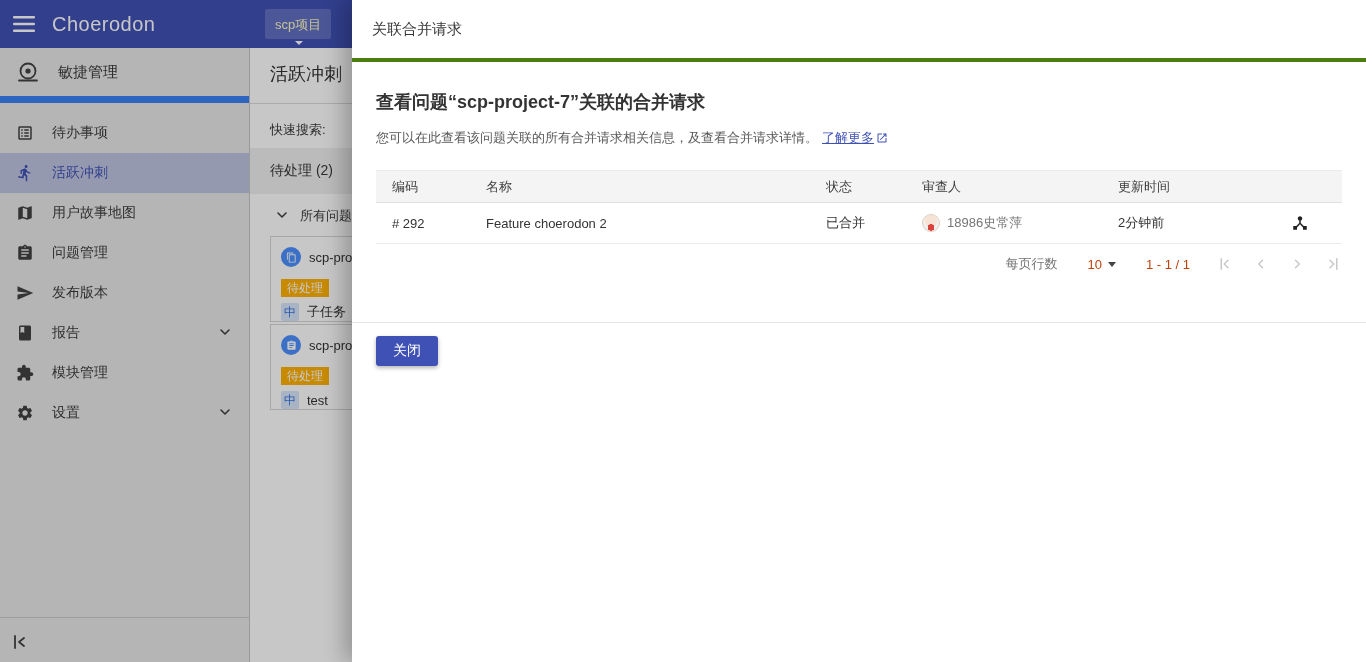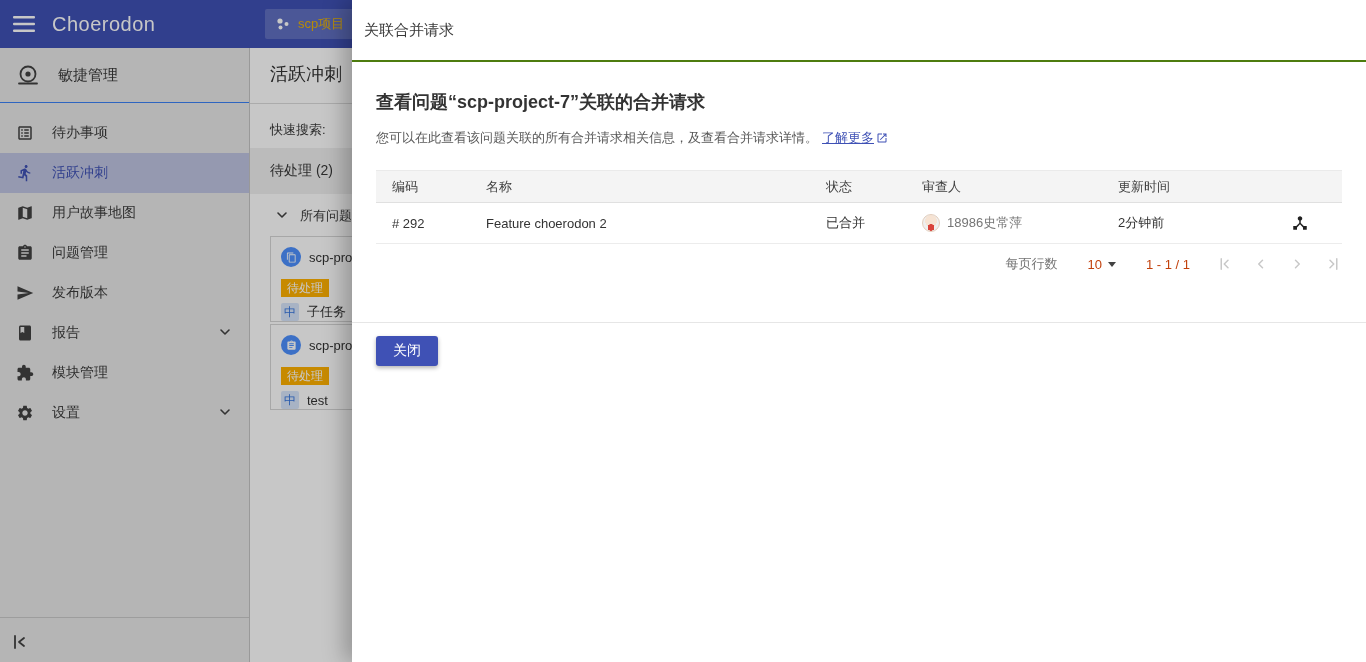--- a/index.html
+++ b/index.html
@@ -3,26 +3,26 @@
 <meta charset="utf-8">
 <style>
   * { margin:0; padding:0; box-sizing:border-box; }
   html,body { width:1366px; height:662px; overflow:hidden; }
   body { font-family:"Liberation Sans","DejaVu Sans",sans-serif; background:#fff; position:relative; }
 
   
   .topbar { position:absolute; left:0; top:0; width:1366px; height:48px; background:#3F51B5; z-index:1; display:flex; align-items:center; }
   .hamburger { width:48px; height:48px; display:flex; align-items:center; justify-content:center; cursor:pointer; }
   .brand { color:#fff; font-size:20px; font-weight:500; letter-spacing:0.5px; margin-left:4px; }
-  .proj-btn { position:absolute; left:265px; top:9px; height:30px; display:flex; align-items:center; gap:7px; padding:0 10px; background:rgba(255,255,255,0.18); border-radius:2px; color:#eab308; font-size:13px; cursor:pointer; white-space:nowrap; }
+  .proj-btn { position:absolute; left:265px; top:9px; height:30px; display:flex; align-items:center; gap:7px; padding:0 10px; background:rgba(255,255,255,0.18); border-radius:2px; color:#fef9c3; font-size:13px; cursor:pointer; white-space:nowrap;flex-direction:column; }
   .proj-caret { width:0; height:0; border-left:4px solid transparent; border-right:4px solid transparent; border-top:4px solid #fff; margin-left:2px; }
 
   
   .sidebar { position:absolute; left:0; top:48px; width:250px; height:614px; background:#E8E8E8; border-right:1px solid #C4C4C4; z-index:1; }
-  .side-head { height:55px; display:flex; align-items:center; padding-left:16px; border-bottom:1px solid #3b82f6; }
+  .side-head { height:55px; display:flex; align-items:center; padding-left:16px; border-bottom:7px solid #3b82f6; }
   .side-head .lb { font-size:15px; color:#383838; margin-left:18px; }
   .menu { position:absolute; top:65px; left:0; width:100%; }
   .mi { height:40px; display:flex; align-items:center; padding-left:16px; cursor:pointer; color:#424242; position:relative; }
   .mi .mi-lb { font-size:14px; margin-left:18px; color:#3c3c3c; }
   .mi.sel { background:#BFC5E2; }
   .mi.sel .mi-lb { color:#3F51B5; }
   .mi svg { display:block; }
   .mi-ch { position:absolute; right:18px; top:13px; }
   .side-bottom { position:absolute; left:0; top:569px; width:100%; border-top:1px solid #C9C9C9; }
   .collapse-btn { position:absolute; left:10px; top:14px; width:28px; height:24px; cursor:pointer; }
@@ -41,21 +41,21 @@
   .type-ic { width:20px; height:20px; border-radius:50%; background:#4D90FE; display:flex; align-items:center; justify-content:center; flex:0 0 auto; }
   .card-code { font-size:13px; color:#333; white-space:nowrap; }
   .status-badge { position:absolute; left:10px; top:42px; height:18px; padding:0 6px; background:#FFB100; color:#fff; font-size:12px; line-height:18px; border-radius:0; white-space:nowrap; }
   .card-r3 { position:absolute; left:10px; top:66px; display:flex; align-items:center; gap:8px; }
   .prio-chip { width:18px; height:18px; background:#D8E6FB; color:#3575DE; font-size:12px; display:flex; align-items:center; justify-content:center; border-radius:2px; flex:0 0 auto; }
   .card-sum { font-size:13px; color:#333; white-space:nowrap; }
 
   
   .overlay { position:absolute; inset:0; background:rgba(0,0,0,0.22); z-index:5; }
   .modal { position:absolute; left:352px; top:0; width:1014px; height:662px; background:#fff; z-index:10; box-shadow:-8px 0 20px rgba(0,0,0,0.25); }
-  .modal-head { height:62px; display:flex; align-items:center; padding-left:12px; border-bottom:2px solid #4d7c0f; }
+  .modal-head { height:62px; display:flex; align-items:center; padding-left:20px; border-bottom:4px solid #4d7c0f; }
   .modal-title { font-size:15px; color:#383838; }
   .modal-h2 { position:absolute; left:24px; top:90px; font-size:18px; font-weight:bold; color:#333; }
   .modal-desc { position:absolute; left:24px; top:129px; font-size:13px; color:#595959; display:flex; align-items:center; }
   .learn-link { color:#3F51B5; text-decoration:underline; margin-left:4px; cursor:pointer; display:inline-flex; align-items:center; gap:2px; }
 
   
   .tbl { position:absolute; left:24px; top:170px; width:966px; }
   .thead { display:flex; height:33px; align-items:center; background:#F4F4F4; border-top:1px solid #EAEAEA; border-bottom:1px solid #E0E0E0; }
   .trow { display:flex; height:41px; align-items:center; border-bottom:1px solid #ECECEC; }
   .c { padding-left:16px; font-size:13px; color:#333; white-space:nowrap; overflow:hidden; }

